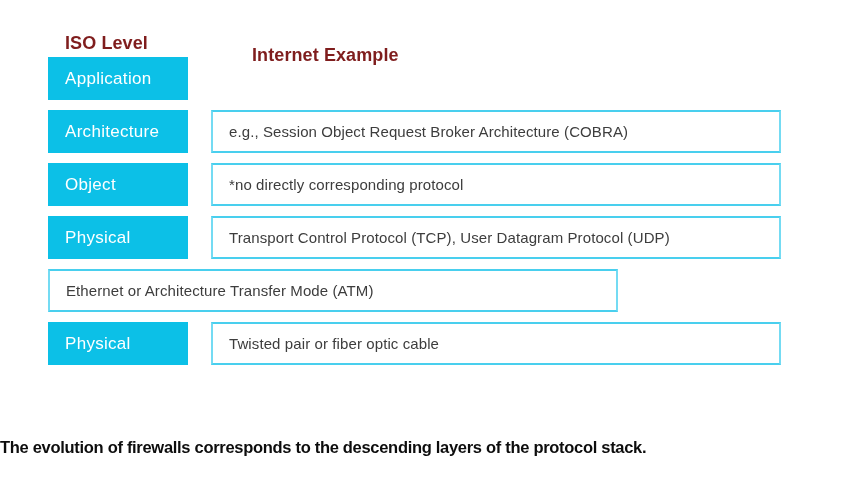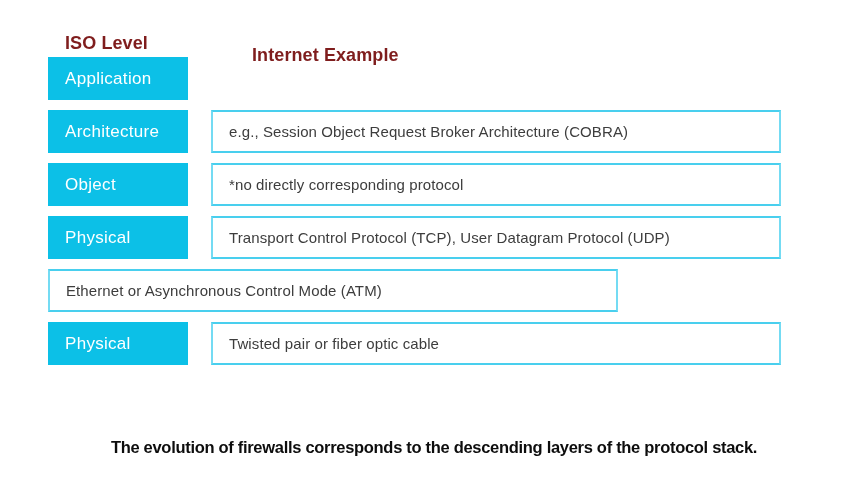--- a/index.html
+++ b/index.html
@@ -74,21 +74,20 @@
     padding-left: 16px;
     font-size: 15px;
     color: #3d3d3d;
     letter-spacing: 0.1px;
   }
   .caption {
     position: absolute;
     left: 0;
     top: 438px;
     width: 868px;
-    text-align: center;
     font-size: 16.5px;
     font-weight: 700;
     color: #0d0d0d;
     letter-spacing: -0.3px;
   }
 </style>
 </head>
 <body>
 
 <div class="canvas">
@@ -114,21 +113,21 @@
       <div class="example-box">*no directly corresponding protocol</div>
     </div>
 
     <div class="row">
       <div class="level-box">Physical</div>
       <div class="example-box">Transport Control Protocol (TCP), User Datagram Protocol (UDP)</div>
     </div>
 
 
     <div class="row">
-      <div class="example-box">Ethernet or Asynchronous Control Mode (ATM)</div>
+      <div class="example-box">Ethernet or Architecture Transfer Mode (ATM)</div>
     </div>
 
     <div class="row">
       <div class="level-box">Physical</div>
       <div class="example-box">Twisted pair or fiber optic cable</div>
     </div>
 
   </div>
 
   <div class="caption">The evolution of firewalls corresponds to the descending layers of the protocol stack.</div>

